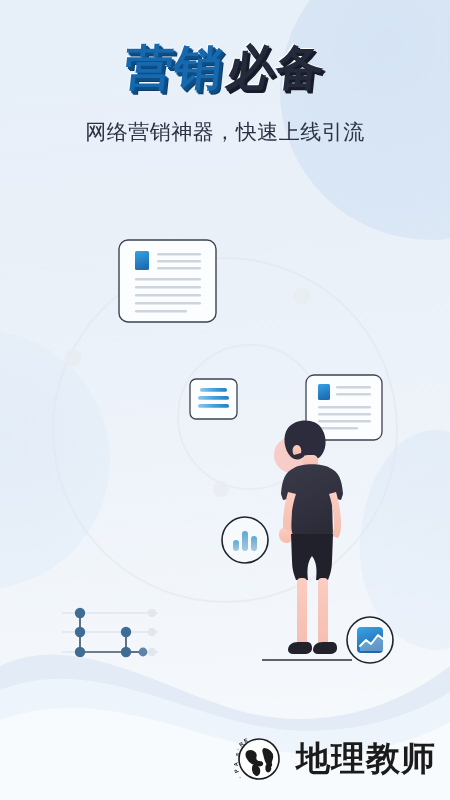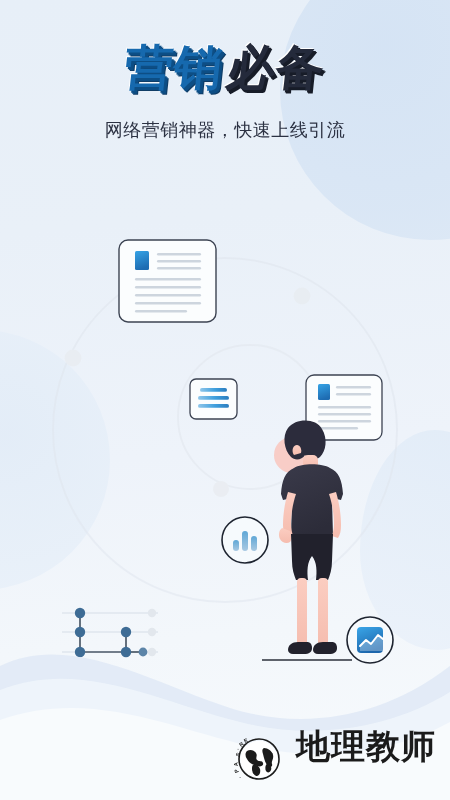--- a/index.html
+++ b/index.html
@@ -78,35 +78,35 @@
     margin-left:4px;
     text-shadow:
       2px 2px 0 #171c28,
       3px 3px 0 #171c28,
       -1px -1px 0 #ffffff,
       -1.5px -1.5px 0 #f4f8fc;
   }
 
   .subhead {
     margin-top:26px;
-    font-size:18px;
+    font-size:21px;
     color:#2c3243;
     letter-spacing:.5px;
     font-family:Liberation Sans, sans-serif;
   }
 
   
   .illus { position:absolute; left:0; top:0; width:450px; height:800px; }
   .illus svg { display:block; }
 
   
   .watermark {
     position:absolute;
     right:14px; bottom:12px;
-    display:flex; gap:8px;
+    display:flex; align-items:center; gap:8px;
   }
   .wm-logo { width:58px; height:58px; position:relative; }
   .wm-text {
     font-family:"Liberation Serif", serif;
     font-size:34px;
     font-weight:bold;
     color:#1b1b1b;
     letter-spacing:1px;
     line-height:1;
   }

